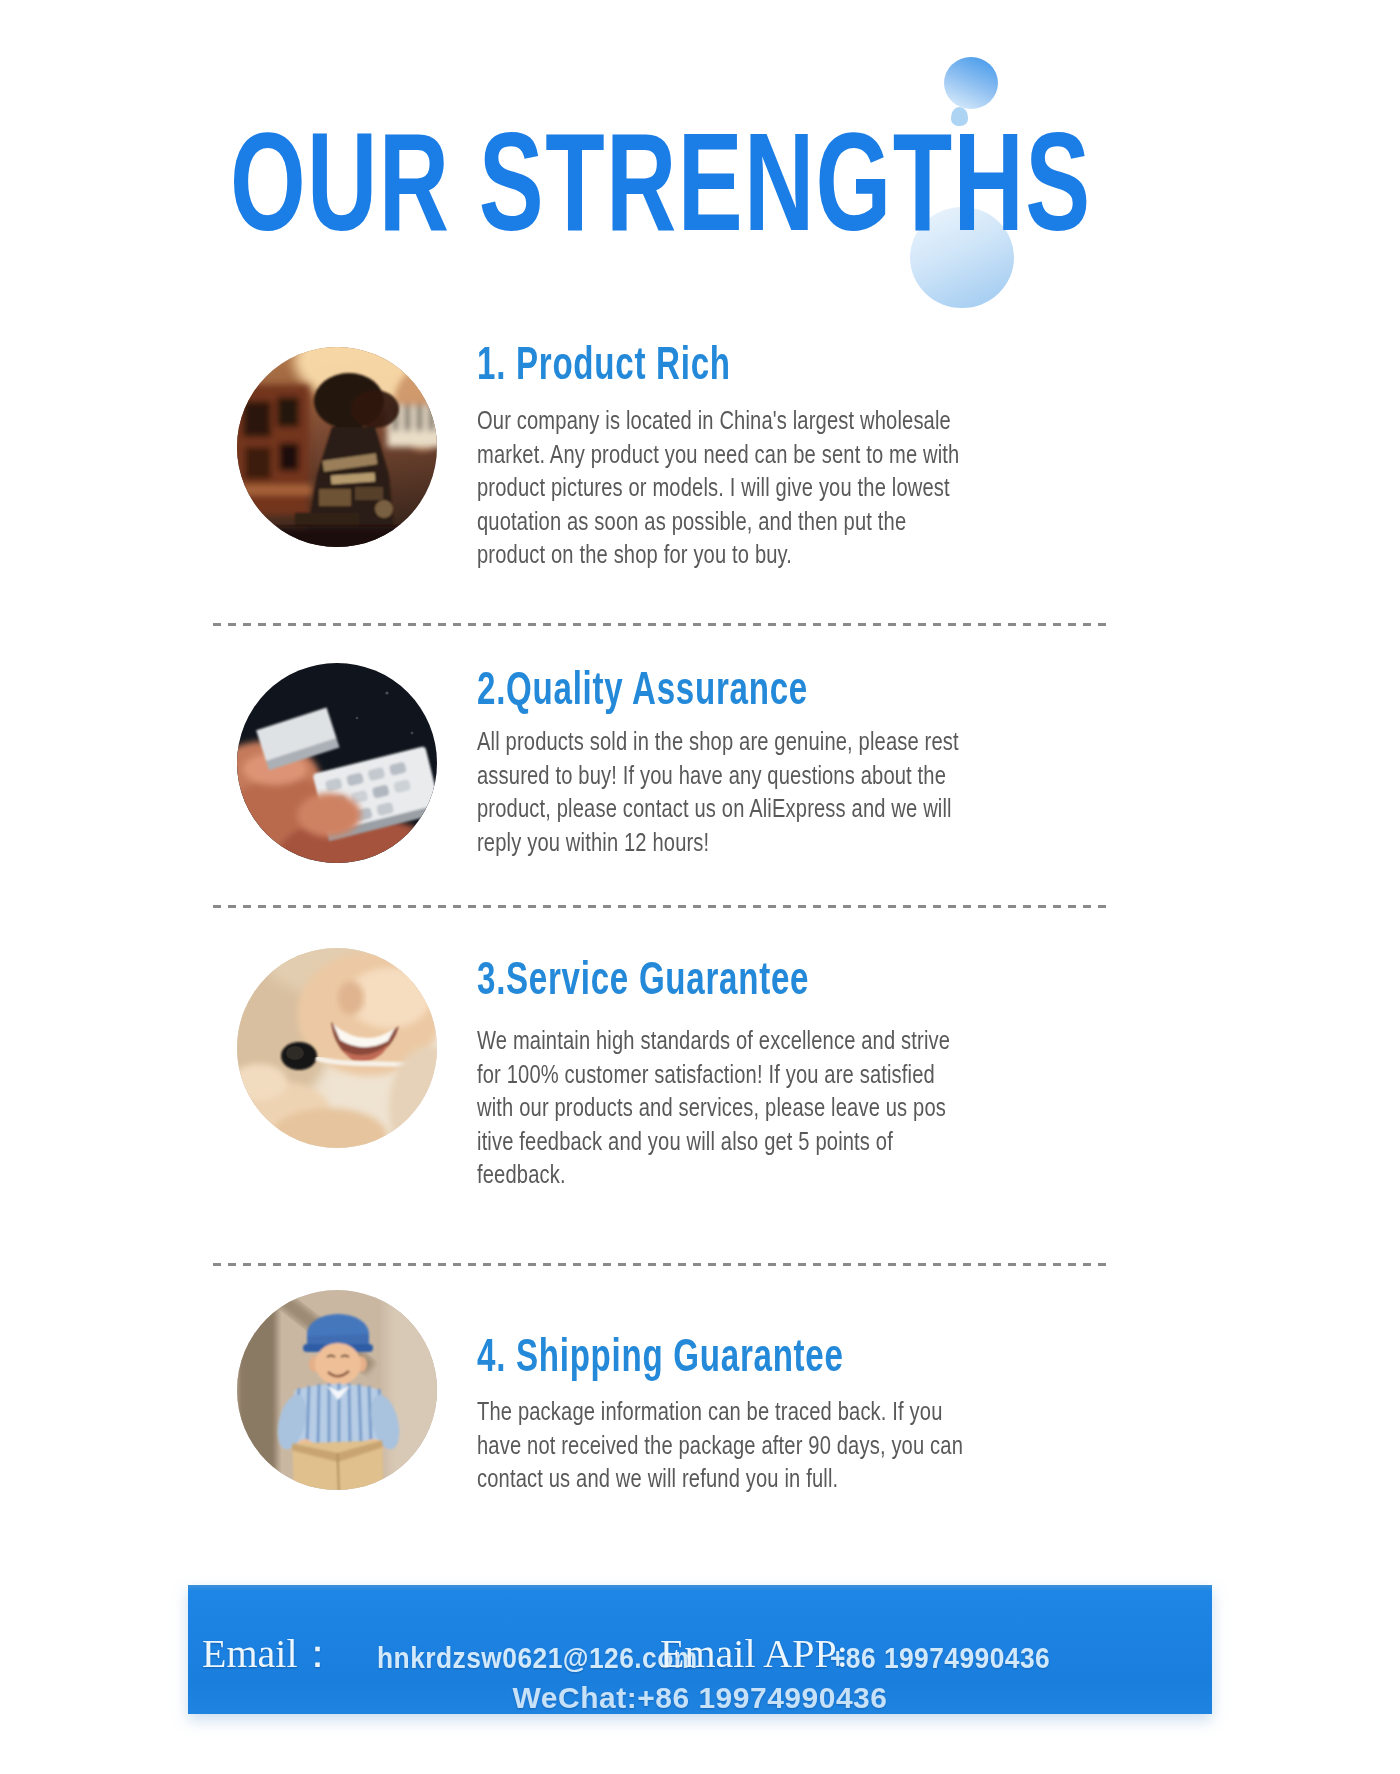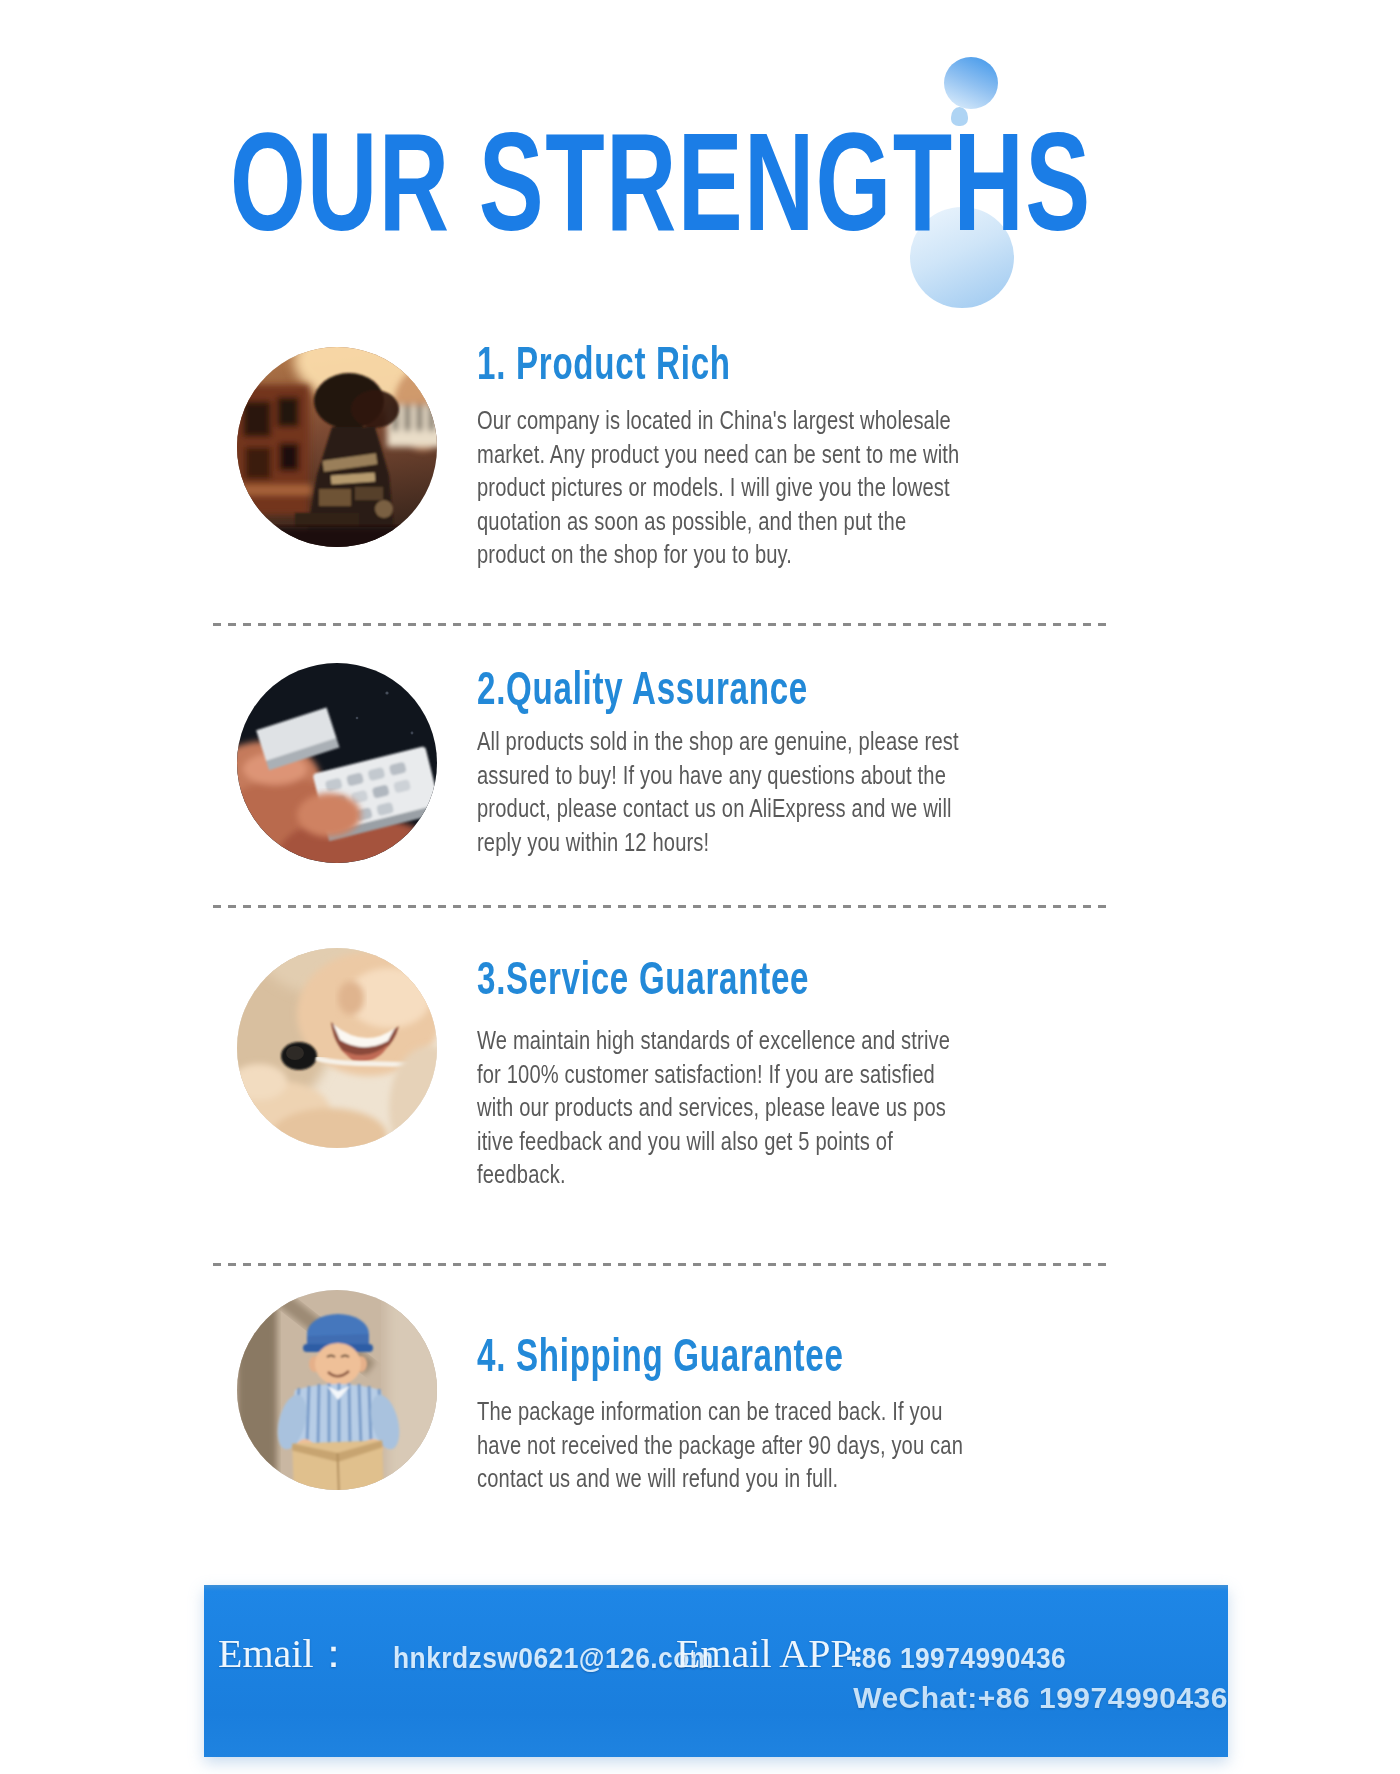--- a/index.html
+++ b/index.html
@@ -30,33 +30,33 @@
     transform:scaleX(.72);transform-origin:left top;}
   .h1{top:340px}.h2{top:665px}.h3{top:955px}.h4{top:1332px}
   .bodytext{position:absolute;left:477px;width:760px;font-size:26.5px;color:#595959;
     line-height:33.5px;white-space:pre-line;letter-spacing:.2px;
     transform:scaleX(.76);transform-origin:left top;}
   .b1{top:404px}.b2{top:725px}.b3{top:1024px}.b4{top:1395px}
   .dash{position:absolute;left:213px;width:900px;height:3px;
     background:repeating-linear-gradient(90deg,#8a8a8a 0 8px,transparent 8px 15px);}
   .d1{top:623px}.d2{top:905px}.d3{top:1263px}
   
-  .banner{position:absolute;left:204px;top:1585px;width:1024px;height:172px;
+  .banner{position:absolute;left:188px;top:1585px;width:1024px;height:129px;
     background:linear-gradient(180deg,#3d90d8 0px,#1e86e6 6px,#1a7edd 75%,#1f83e0 100%);
     box-shadow:0 6px 14px rgba(140,180,220,.45);}
   .banner .serif-label{position:absolute;font-family:"Liberation Serif",serif;
     font-size:40px;color:#ecf6fe;line-height:1;text-shadow:0 1px 2px rgba(0,40,90,.35);white-space:nowrap;}
   .banner .bold-val{position:absolute;font-weight:bold;font-size:30px;color:#d2e9fc;
     line-height:1;letter-spacing:.5px;transform:scaleX(.88);transform-origin:left top;
     text-shadow:0 1px 2px rgba(0,40,90,.3);white-space:nowrap;}
   .email-label{left:14px;top:49px;}
   .email-value{left:189px;top:58px;}
   .wa-label{left:472px;top:49px;}
   .wa-value{left:642px;top:58px;}
-  .wechat-value{position:absolute;left:0;right:0;top:98px;text-align:right;
+  .wechat-value{position:absolute;left:0;right:0;top:98px;text-align:center;
     font-weight:bold;font-size:30px;color:#c6e1f8;line-height:1;letter-spacing:.5px;
     text-shadow:0 1px 2px rgba(0,40,90,.3);}
 </style>
 </head>
 <body>
 
 <div class="page">
 
   <div class="drop drop-small"></div>
   <div class="drop drop-tail"></div>

